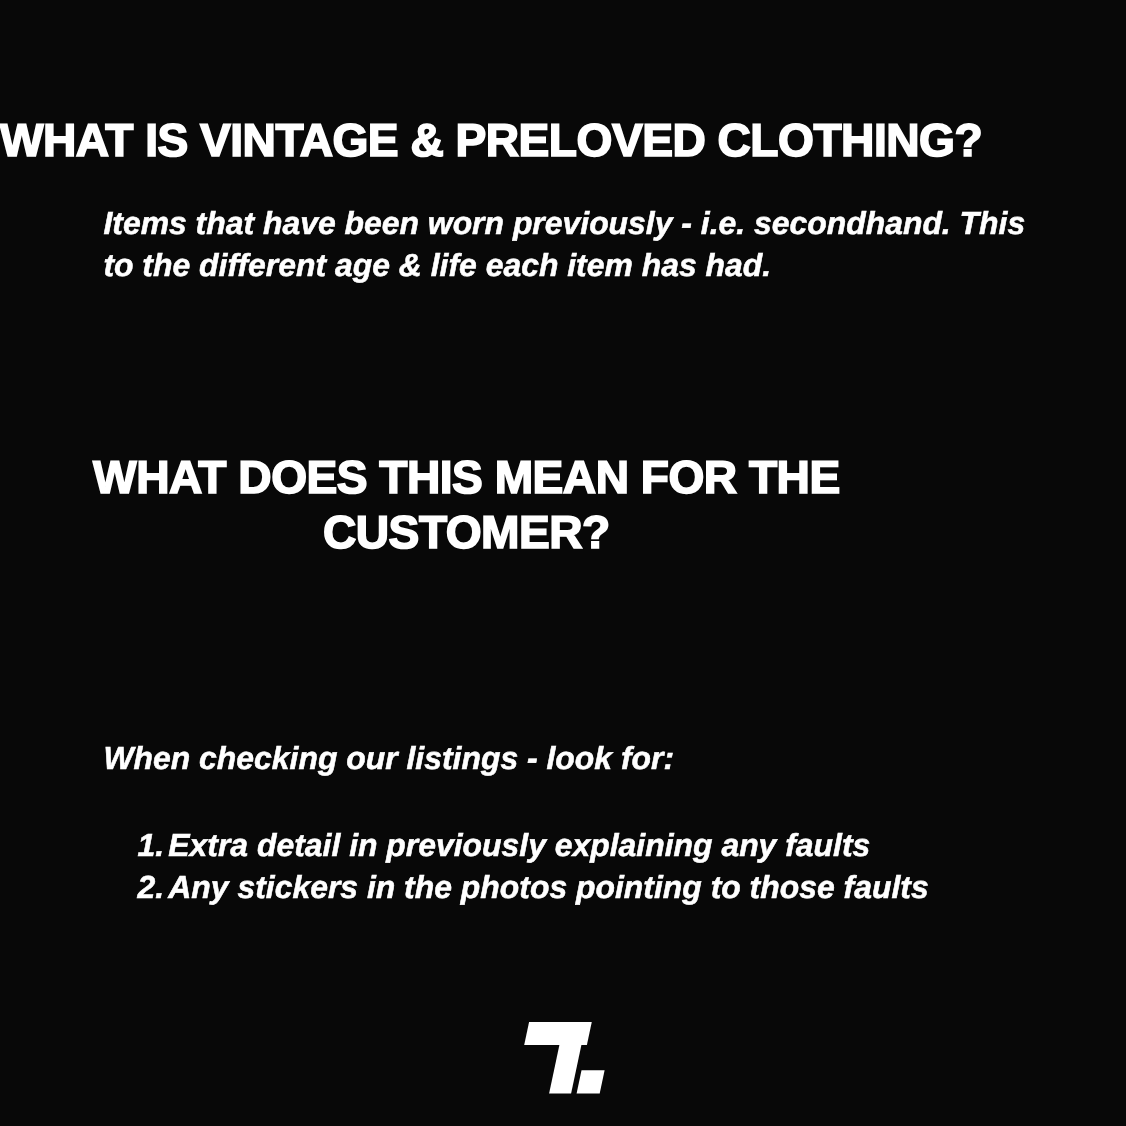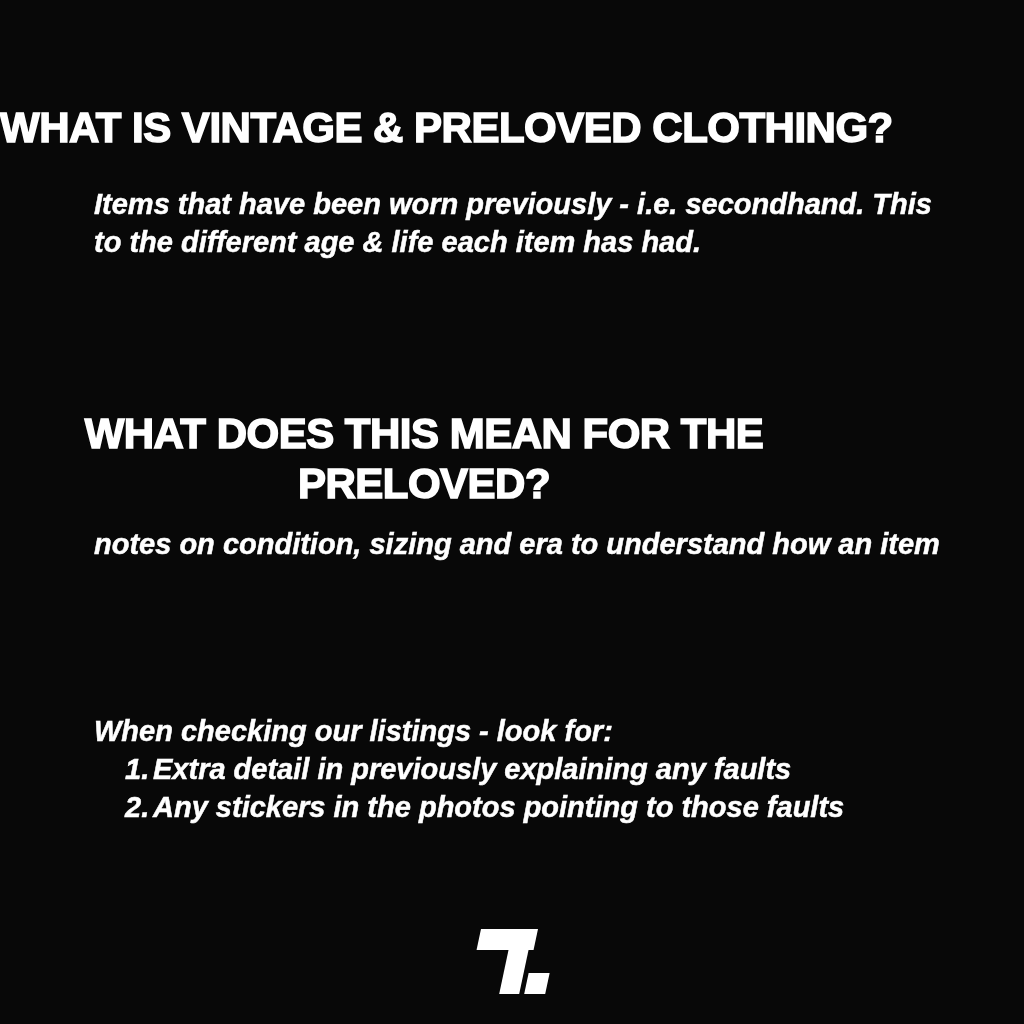--- a/index.html
+++ b/index.html
@@ -34,21 +34,21 @@
     left: 94px;
     font-style: italic;
     font-weight: bold;
     font-size: 29px;
     line-height: 37.5px;
     -webkit-text-stroke: 0.5px #ffffff;
     white-space: nowrap;
   }
   .para-1 { top: 186px; }
   .para-2 { top: 526px; }
-  .listings-intro { top: 713px; }
+  .listings-intro { top: 672px; }
   .checklist {
     position: absolute;
     left: 125px;
     top: 751px;
     font-style: italic;
     font-weight: bold;
     font-size: 29px;
     line-height: 37.5px;
     -webkit-text-stroke: 0.5px #ffffff;
     white-space: nowrap;
@@ -78,25 +78,24 @@
 
 <h1 class="heading heading-1">WHAT IS VINTAGE &amp; PRELOVED CLOTHING?</h1>
 
 <div class="body-text para-1">
   <div>Items that have been worn previously - i.e. secondhand. This</div>
   <div>to the different age &amp; life each item has had.</div>
 </div>
 
 <h2 class="heading heading-2">
   <div>WHAT DOES THIS MEAN FOR THE</div>
-  <div>PRELOVED?</div>
+  <div>CUSTOMER?</div>
 </h2>
 
 <div class="body-text para-2">
-  <div>notes on condition, sizing and era to understand how an item</div>
 </div>
 
 <div class="body-text listings-intro">When checking our listings - look for:</div>
 
 <ol class="checklist" style="margin:0;padding:0;list-style:none;">
   <li class="checklist-row">
     <span class="checklist-number">1.</span>
     <span class="checklist-text">Extra detail in previously explaining any faults</span>
   </li>
   <li class="checklist-row">

